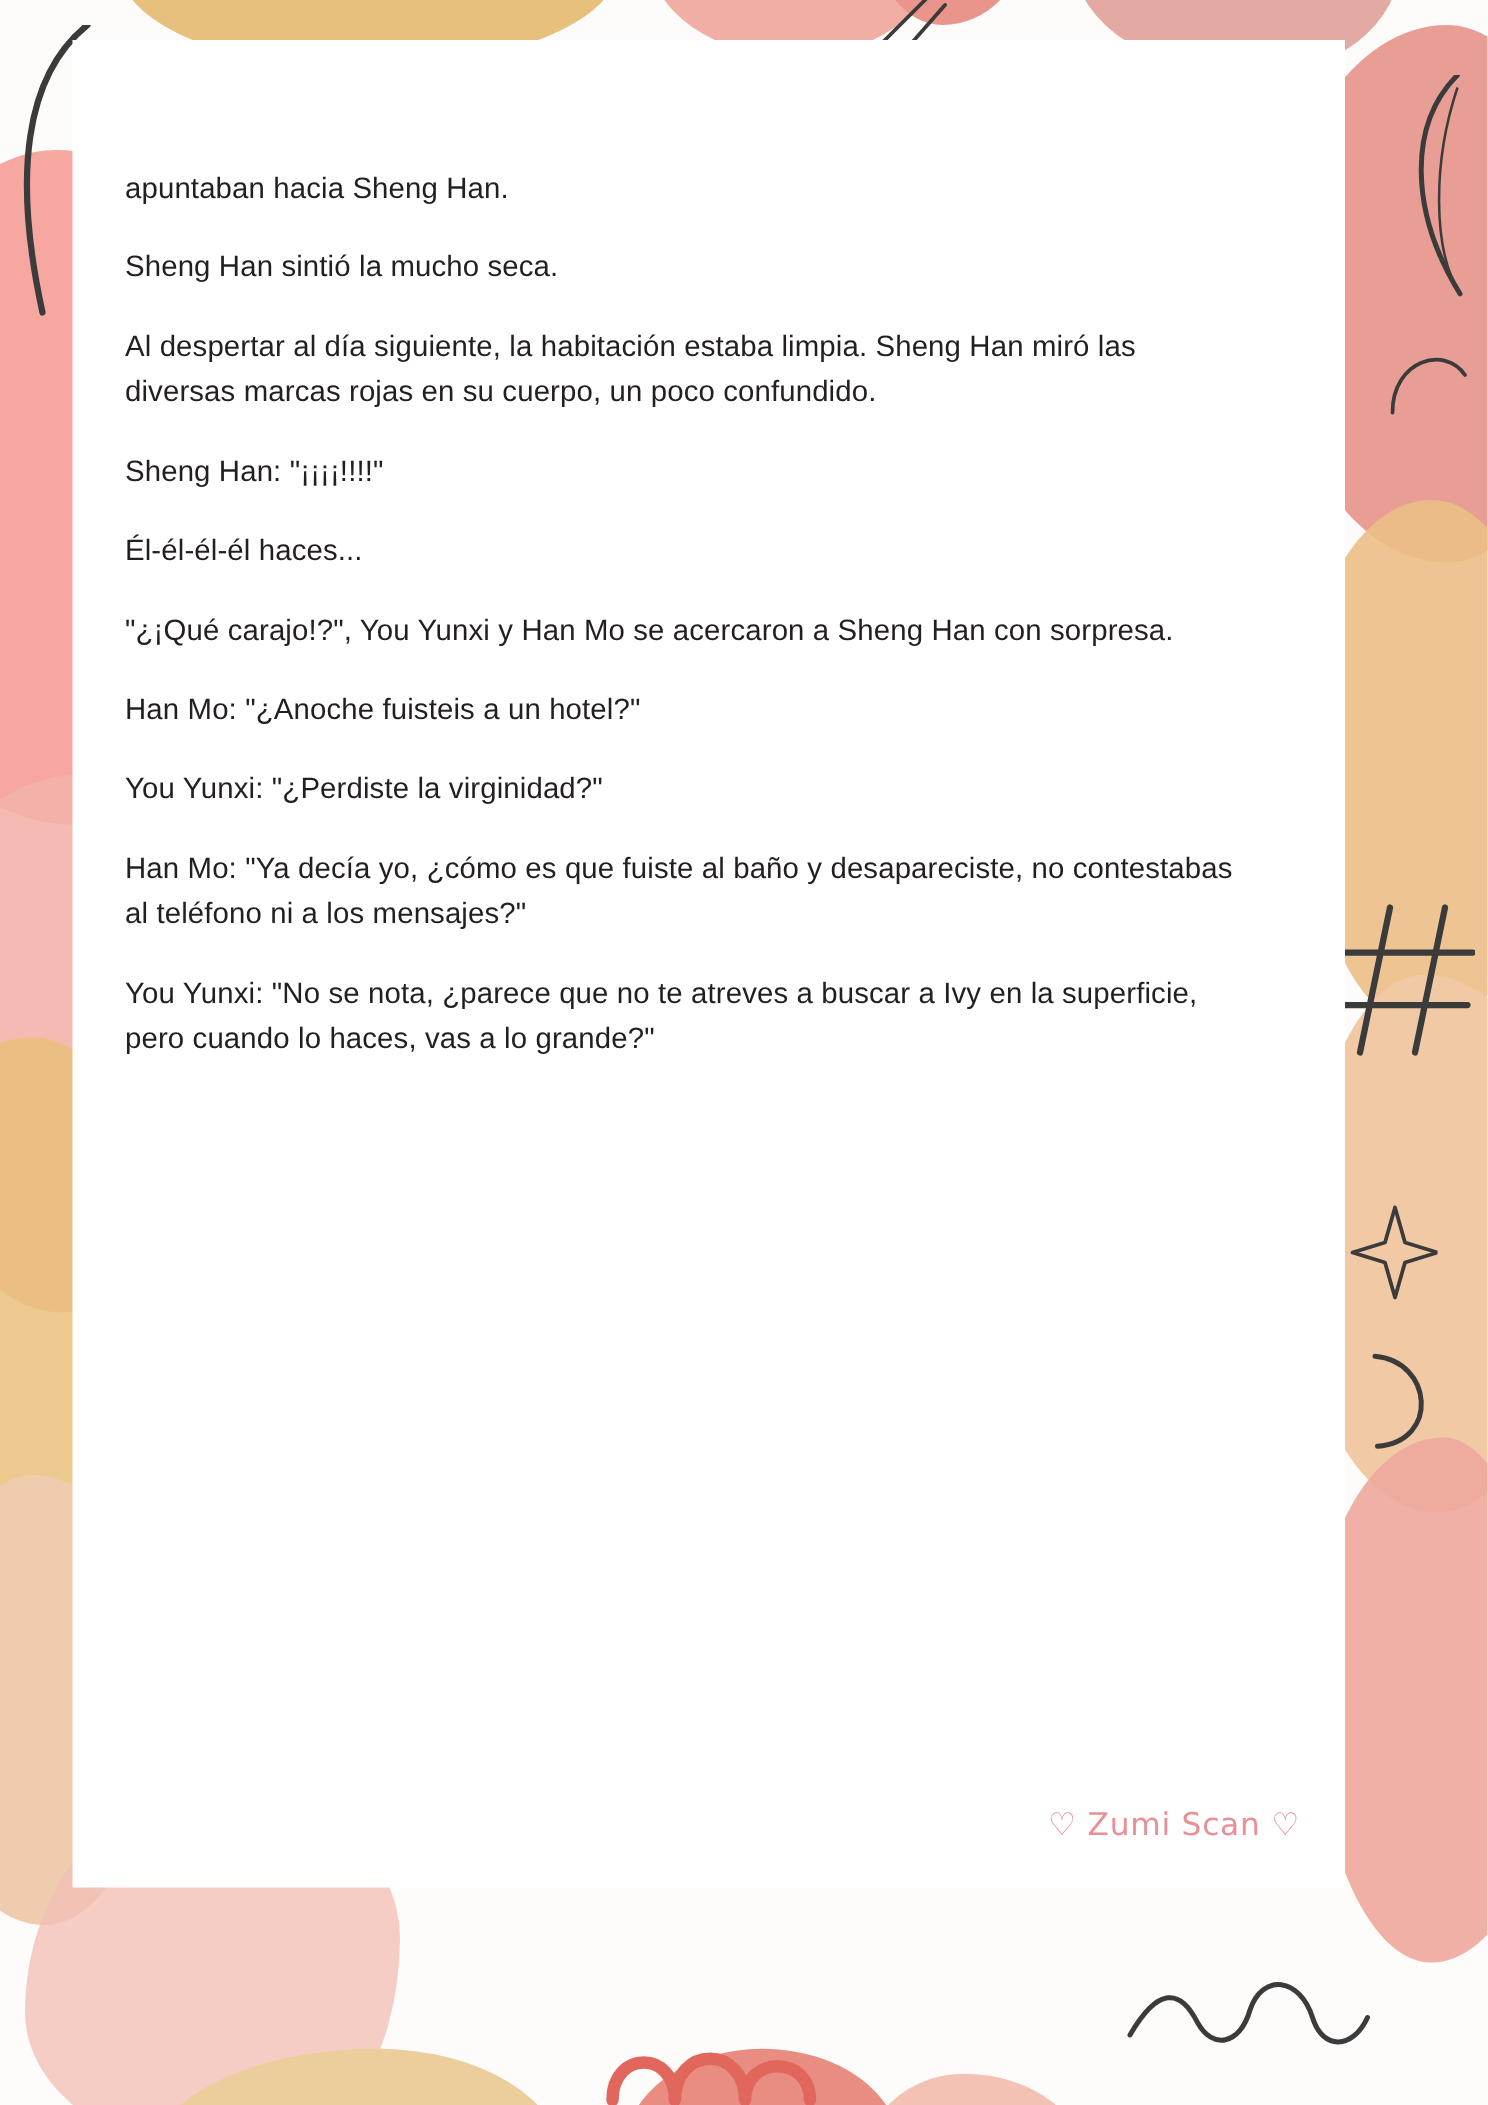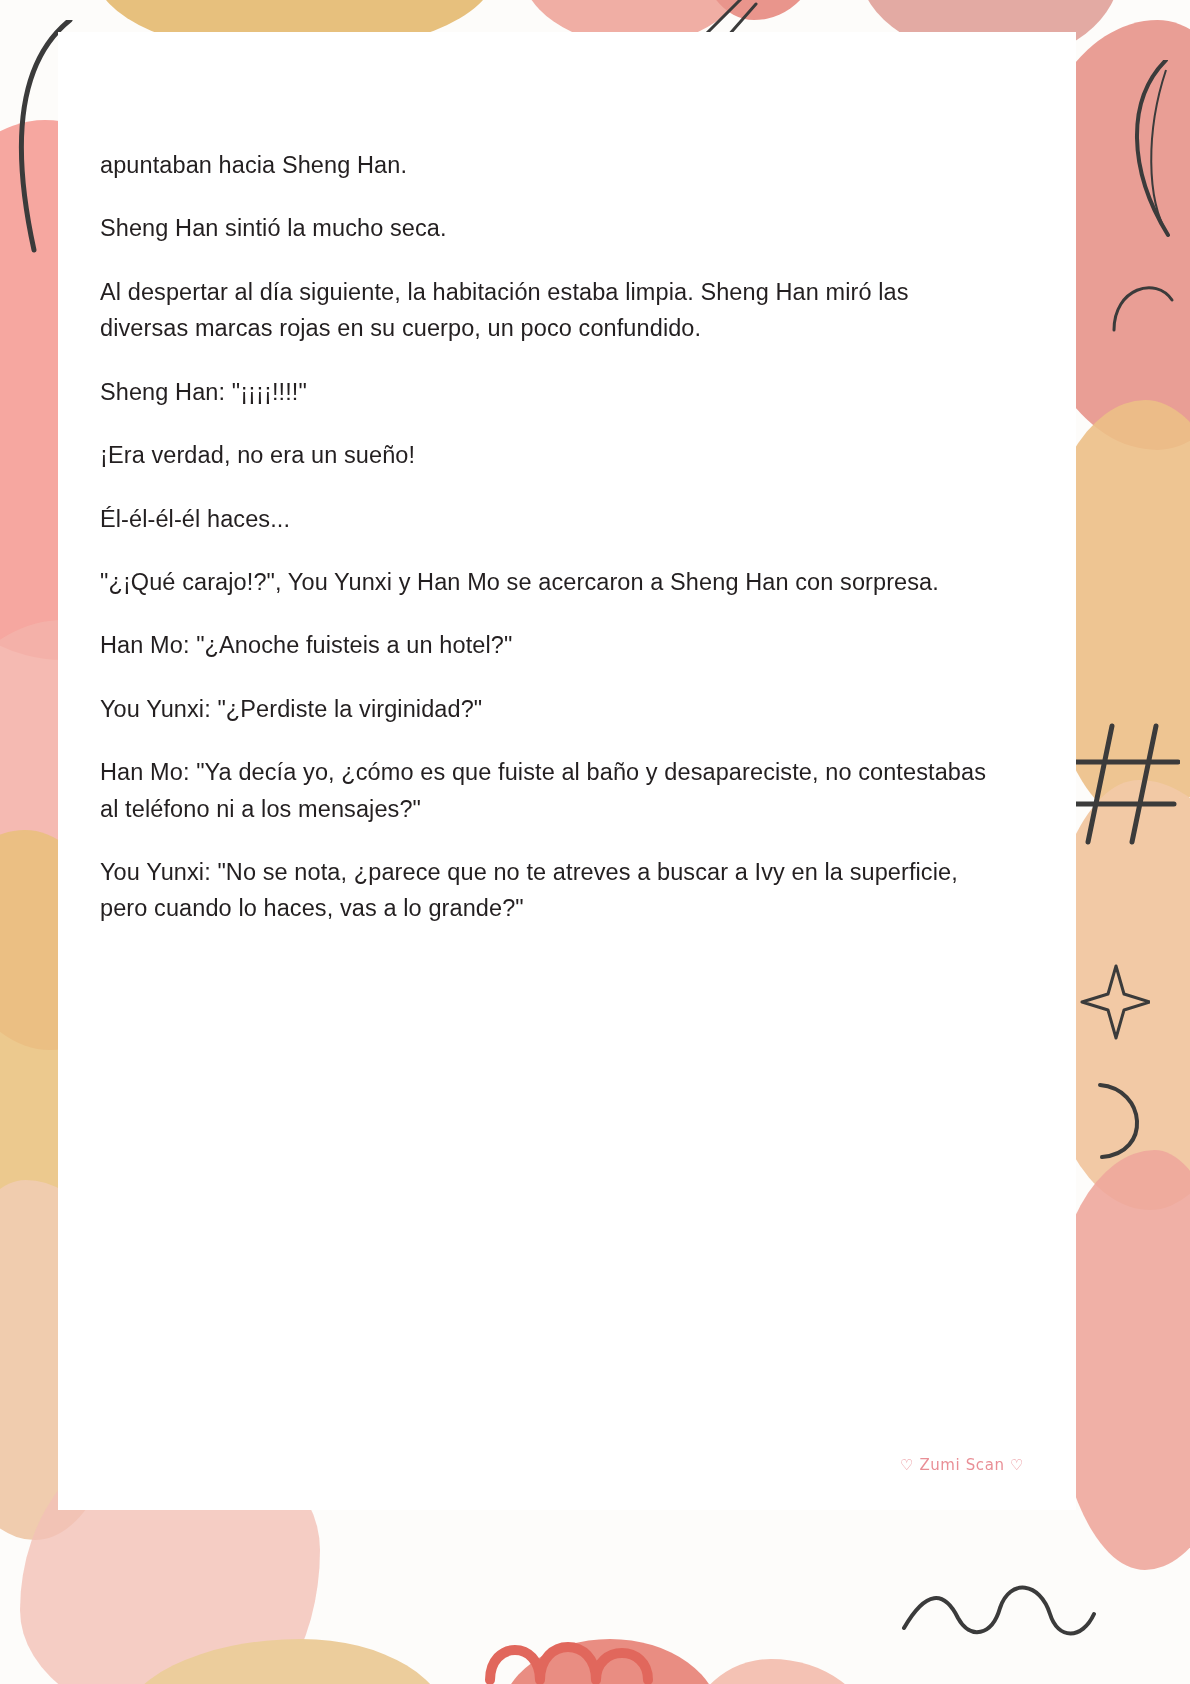--- a/index.html
+++ b/index.html
@@ -153,37 +153,36 @@
     height: 1478px;
     background: #ffffff;
     box-shadow: 0 0 0 0 rgba(0,0,0,0);
   }
 
   .content {
     position: absolute;
     left: 42px;
     top: 100px;
     width: 900px;
-    margin-top: 15px;
   }
 
   .para {
     font-size: 23.5px;
     line-height: 1.55;
     color: #231f20;
     margin: 0 0 27px 0;
     letter-spacing: .1px;
   }
 
   .credit {
     position: absolute;
-    right: 52px;
+    right: 36px;
     bottom: 36px;
     font-family: "DejaVu Sans", sans-serif;
-    font-size: 15px;
+    font-size: 25px;
     color: #e98f96;
     letter-spacing: .6px;
     white-space: nowrap;
   }
 </style>
 </head>
 <body>
 
 <div class="bg">
   <div class="blob b-sand-top"></div>
@@ -243,21 +242,20 @@
     <path d="M10 70 C 10 30, 60 30, 60 70 M60 70 C 60 26, 116 26, 116 70 M116 70 C 116 34, 168 34, 168 70" stroke="#e1675c" stroke-width="10" fill="none" stroke-linecap="round"></path>
   </svg>
 </div>
 
 <div class="sheet">
   <div class="content">
     <p class="para">apuntaban hacia Sheng Han.</p>
     <p class="para">Sheng Han sintió la mucho seca.</p>
     <p class="para">Al despertar al día siguiente, la habitación estaba limpia. Sheng Han miró las diversas marcas rojas en su cuerpo, un poco confundido.</p>
     <p class="para">Sheng Han: "¡¡¡¡!!!!"</p>
-    <p class="para">¡Era verdad, no era un sueño!</p>
     <p class="para">Él-él-él-él haces...</p>
     <p class="para">"¿¡Qué carajo!?", You Yunxi y Han Mo se acercaron a Sheng Han con sorpresa.</p>
     <p class="para">Han Mo: "¿Anoche fuisteis a un hotel?"</p>
     <p class="para">You Yunxi: "¿Perdiste la virginidad?"</p>
     <p class="para">Han Mo: "Ya decía yo, ¿cómo es que fuiste al baño y desapareciste, no contestabas al teléfono ni a los mensajes?"</p>
     <p class="para">You Yunxi: "No se nota, ¿parece que no te atreves a buscar a Ivy en la superficie, pero cuando lo haces, vas a lo grande?"</p>
   </div>
 
   <div class="credit">♡ Zumi Scan ♡</div>
 </div>

